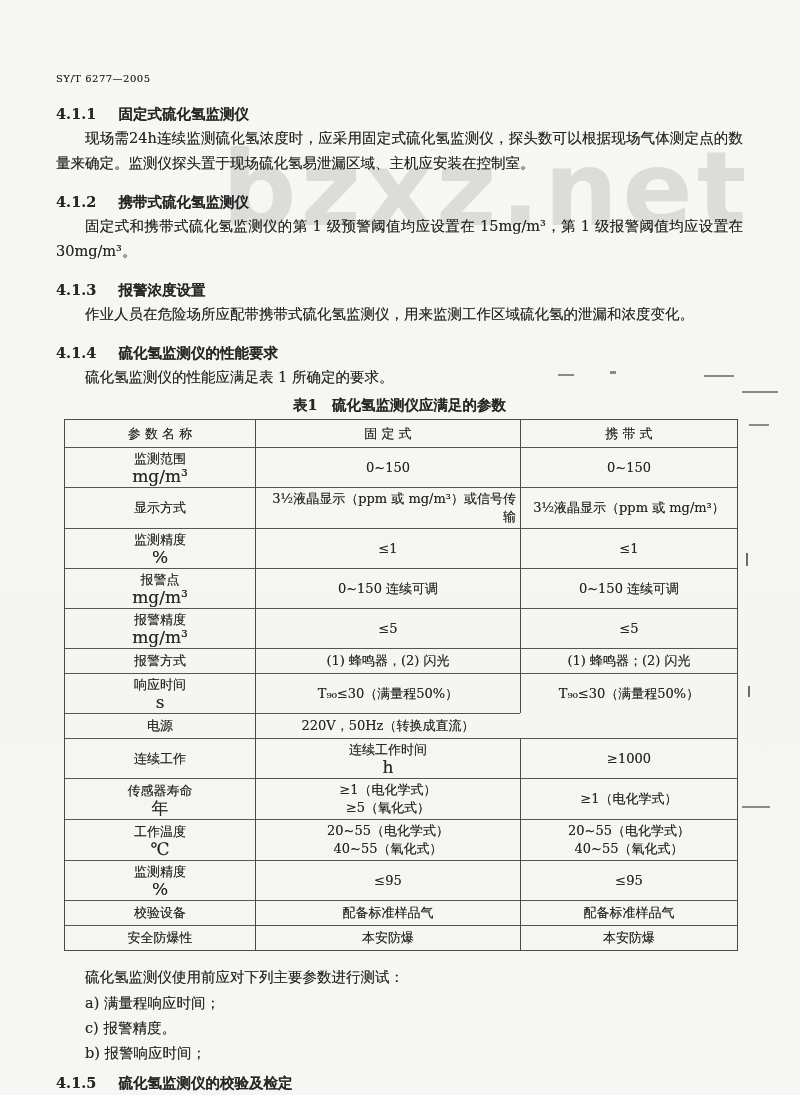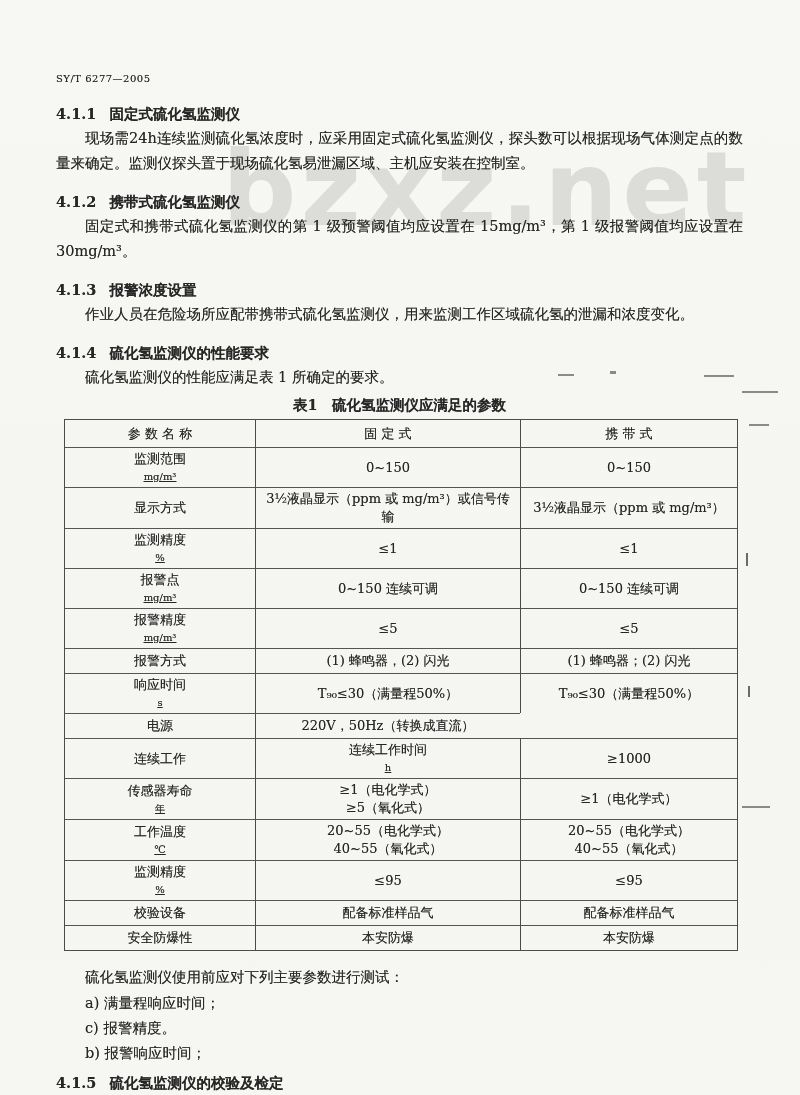--- a/index.html
+++ b/index.html
@@ -16,39 +16,39 @@
     font-weight:bold;font-size:104px;letter-spacing:4px;
     color:#c7c7c5;opacity:0.55;white-space:nowrap;
   }
   .content{
     position:absolute;left:56px;right:57px;top:66px;z-index:1;
     font-size:14.5px;line-height:25px;
     text-shadow:0 0 0.6px rgba(30,30,30,0.55);
   }
   .doc-number{font-size:10px;font-weight:normal;letter-spacing:0.5px;height:22px;}
   .h{font-weight:bold;font-size:14.5px;margin-top:15px;line-height:22px;}
-  .h .hn{margin-right:13px;}
+  .h .hn{margin-right:22px;}
   .para{margin:1px 0;text-indent:2em;text-align:justify;}
   .li{margin:0;text-indent:2em;}
   .table-title{font-weight:bold;text-align:center;margin-top:4px;line-height:22px;font-size:14.5px;}
   .ptable{
     width:672px;margin-left:8px;margin-top:3px;
     border:1px solid rgba(45,45,45,0.85);
     font-size:13px;line-height:18px;
   }
   .trow{display:grid;grid-template-columns:190px 265px 1fr;}
   .cell{
     display:flex;flex-direction:column;justify-content:center;align-items:center;
     text-align:center;padding:2px 4px;box-sizing:border-box;min-height:25px;
   }
   .trow.tall .cell{min-height:40px;}
   .thead .cell{min-height:27px;}
-  .cell + .cell{border-left:1px solid rgba(45,45,45,0.85);}
+  .cell + .cell{border-left:1px solid rgba(45,45,45,0.85);text-align:right;}
   .trow + .trow .cell{border-top:1px solid rgba(45,45,45,0.8);}
-  .unit{font-size:10px;line-height:17px;text-decoration:underline;}
+  .unit{font-size:17px;line-height:17px;}
   .artifact{position:absolute;background:#8a8a8a;z-index:2;}
   .a-td1{left:558px;top:374px;width:16px;height:2px;}
   .a-td2{left:610px;top:371px;width:6px;height:3px;}
   .a-td3{left:704px;top:375px;width:30px;height:2px;}
   .a-rd1{left:742px;top:391px;width:36px;height:2px;}
   .a-rd2{left:749px;top:424px;width:20px;height:2px;}
   .a-rt1{left:746px;top:553px;width:2px;height:13px;background:#6a6a6a;}
   .a-rt2{left:748px;top:686px;width:2px;height:11px;background:#6a6a6a;}
   .a-rd3{left:742px;top:806px;width:28px;height:2px;}
 </style>

